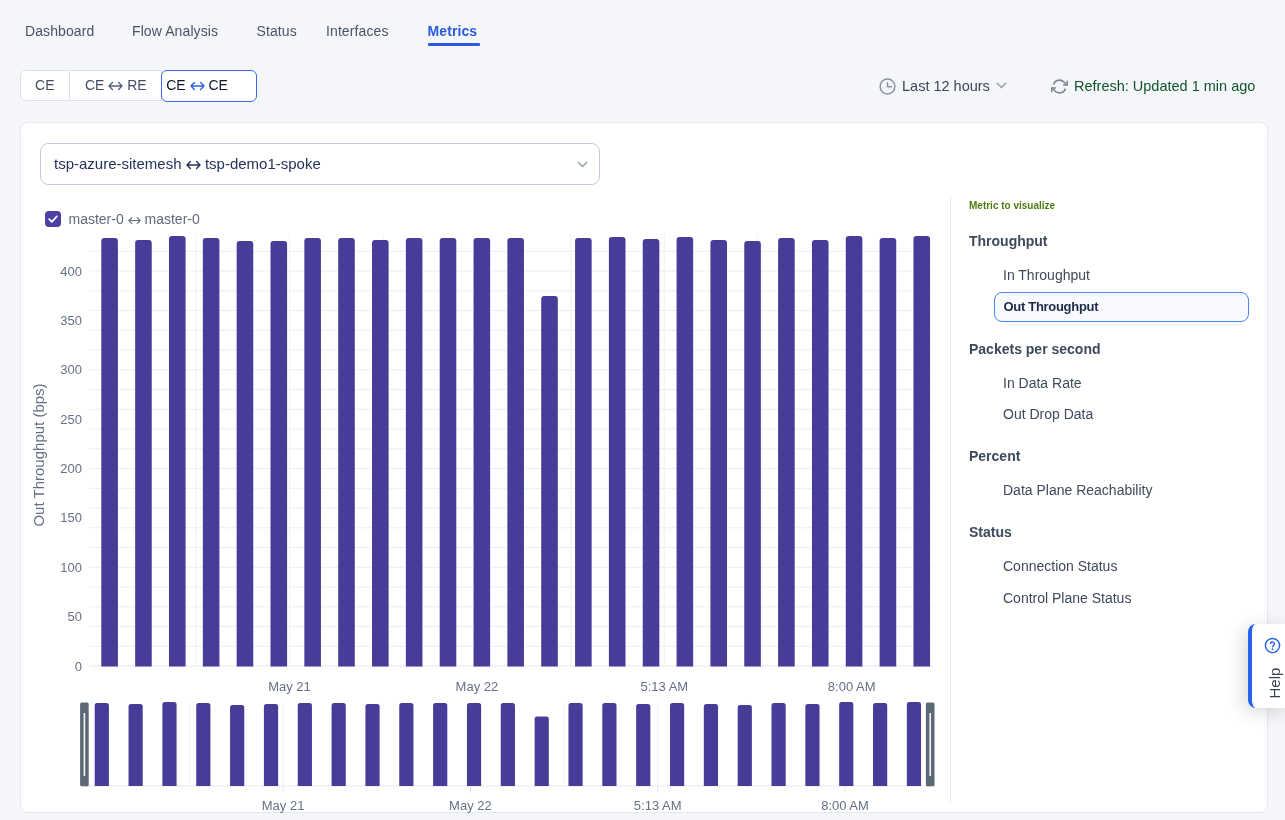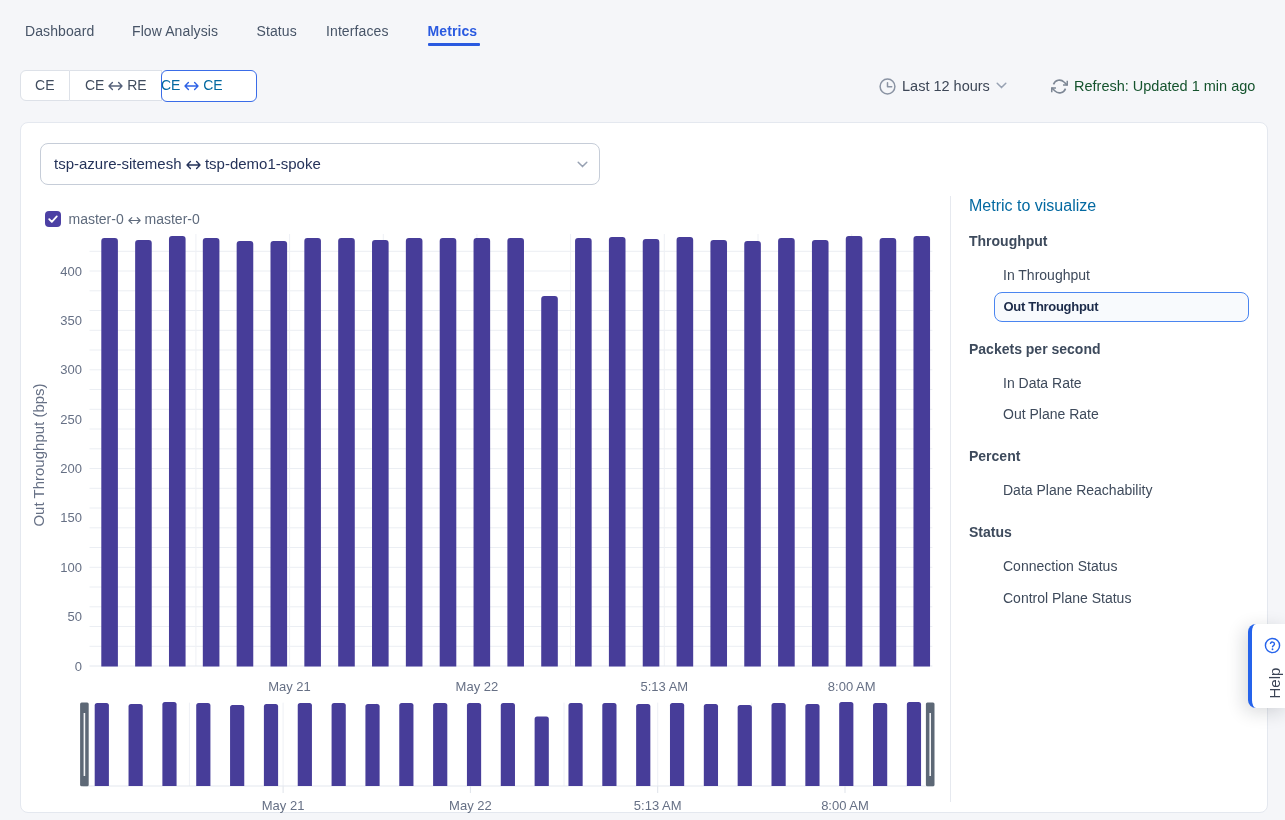--- a/index.html
+++ b/index.html
@@ -136,21 +136,21 @@
 <div style="position:absolute;left:427.5px;top:43px;width:52px;height:2.5px;background:#2a5ae0;border-radius:1px"></div>
 
 <div class="abs" style="left:20px;top:70px;height:32px">
   <div class="abs" style="left:0;top:0;width:49.6px;height:31px;background:#fff;border:1px solid #dde1e8;border-radius:6px 0 0 6px;box-sizing:border-box"></div>
   <div class="abs" style="left:49.6px;top:0;width:92.4px;height:31px;background:#fff;border:1px solid #dde1e8;border-left:none;box-sizing:border-box"></div>
   <div class="abs" style="left:141px;top:-0.5px;width:96px;height:32px;background:#fff;border:1.5px solid #3a6ce8;border-radius:6px;box-sizing:border-box"></div>
   <span class="abs" style="left:0;top:7px;width:49.6px;text-align:center;font-size:14px;color:#414d5f">CE</span>
   <span class="abs" style="left:49.6px;top:7px;width:92.4px;text-align:center;font-size:14px;color:#414d5f">CE <svg width="15" height="10" viewBox="0 0 15 10" style="vertical-align:-1px">
         <path d="M1.2 5h12.6M4.4 1.6L1 5l3.4 3.4M10.6 1.6L14 5l-3.4 3.4" stroke="#55617a" stroke-width="1.4" fill="none" stroke-linecap="round" stroke-linejoin="round"></path>
       </svg> RE</span>
-  <span class="abs" style="left:141px;top:7px;width:72px;text-align:left;font-size:14px;color:#0369a1">CE <svg width="15" height="10" viewBox="0 0 15 10" style="vertical-align:-1px">
+  <span class="abs" style="left:141px;top:7px;width:72px;text-align:center;font-size:14px;color:#0f172a">CE <svg width="15" height="10" viewBox="0 0 15 10" style="vertical-align:-1px">
         <path d="M1.2 5h12.6M4.4 1.6L1 5l3.4 3.4M10.6 1.6L14 5l-3.4 3.4" stroke="#2e62e6" stroke-width="1.4" fill="none" stroke-linecap="round" stroke-linejoin="round"></path>
       </svg> CE</span>
 </div>
 
 <svg width="17" height="17" viewBox="0 0 17 17" style="position:absolute;left:878.5px;top:78px">
     <circle cx="8.5" cy="8.5" r="7.4" stroke="#8a93a3" stroke-width="1.5" fill="none"></circle>
     <path d="M8.5 4.7V8.7h4.2" stroke="#8a93a3" stroke-width="1.5" fill="none" stroke-linecap="round" stroke-linejoin="round"></path>
   </svg>
 <span class="abs" style="left:902px;top:77.5px;font-size:14.5px;line-height:17px;color:#3d4757;font-weight:400">Last 12 hours</span>
 <svg width="11" height="7" viewBox="0 0 11 7" style="position:absolute;left:996px;top:82px">
@@ -172,26 +172,26 @@
 
 <svg width="16" height="16" viewBox="0 0 16 16" style="position:absolute;left:44.5px;top:211px">
     <rect width="16" height="16" rx="4" fill="#4c40a4"></rect>
     <path d="M4.2 8.2l2.6 2.6 5-5.4" stroke="#fff" stroke-width="1.8" fill="none" stroke-linecap="round" stroke-linejoin="round"></path>
   </svg>
 <span class="abs" style="left:68.5px;top:211px;font-size:14px;line-height:17px;color:#5f6b7d">master-0 <svg width="13" height="9" viewBox="0 0 15 10" style="vertical-align:-1px">
       <path d="M1.2 5h12.6M4.4 1.6L1 5l3.4 3.4M10.6 1.6L14 5l-3.4 3.4" stroke="#5f6b7d" stroke-width="1.3" fill="none" stroke-linecap="round" stroke-linejoin="round"></path>
     </svg> master-0</span>
 
 <div class="abs" style="left:950px;top:196px;width:1px;height:606px;background:#e6e9ef"></div>
-<span style="position:absolute;left:969px;top:197px;font-size:16px;line-height:17px;color:#0369a1;font-weight:400">Metric to visualize</span>
+<span style="position:absolute;left:969px;top:197px;font-size:10px;line-height:17px;color:#4d7c0f;font-weight:700">Metric to visualize</span>
 <span style="position:absolute;left:969px;top:233px;font-size:14px;line-height:17px;color:#3d4a5c;font-weight:700">Throughput</span>
 <span style="position:absolute;left:1003px;top:267px;font-size:14px;line-height:17px;color:#3e4a5b;font-weight:400">In Throughput</span>
 <span style="position:absolute;left:969px;top:341px;font-size:14px;line-height:17px;color:#3d4a5c;font-weight:700">Packets per second</span>
 <span style="position:absolute;left:1003px;top:375px;font-size:14px;line-height:17px;color:#3e4a5b;font-weight:400">In Data Rate</span>
-<span style="position:absolute;left:1003px;top:406px;font-size:14px;line-height:17px;color:#3e4a5b;font-weight:400">Out Plane Rate</span>
+<span style="position:absolute;left:1003px;top:406px;font-size:14px;line-height:17px;color:#3e4a5b;font-weight:400">Out Drop Data</span>
 <span style="position:absolute;left:969px;top:448px;font-size:14px;line-height:17px;color:#3d4a5c;font-weight:700">Percent</span>
 <span style="position:absolute;left:1003px;top:482px;font-size:14px;line-height:17px;color:#3e4a5b;font-weight:400">Data Plane Reachability</span>
 <span style="position:absolute;left:969px;top:524px;font-size:14px;line-height:17px;color:#3d4a5c;font-weight:700">Status</span>
 <span style="position:absolute;left:1003px;top:558px;font-size:14px;line-height:17px;color:#3e4a5b;font-weight:400">Connection Status</span>
 <span style="position:absolute;left:1003px;top:589.5px;font-size:14px;line-height:17px;color:#3e4a5b;font-weight:400">Control Plane Status</span>
 <div class="abs" style="left:993.5px;top:292px;width:255px;height:29.5px;border:1.5px solid #4a85f0;border-radius:8px;background:#f8fafd;box-sizing:border-box"></div>
 <span class="abs" style="left:1003.5px;top:299px;font-size:13px;line-height:16px;font-weight:700;letter-spacing:-0.3px;color:#1c2b4a">Out Throughput</span>
 
 <div class="abs" style="left:1248px;top:624px;width:40px;height:84px;background:#fff;border-radius:8px 0 0 8px;border-left:4px solid #2563eb;box-shadow:-4px 4px 18px rgba(16,24,40,.16);box-sizing:border-box">
   <svg width="17" height="17" viewBox="0 0 24 24" style="position:absolute;left:12px;top:13px">

